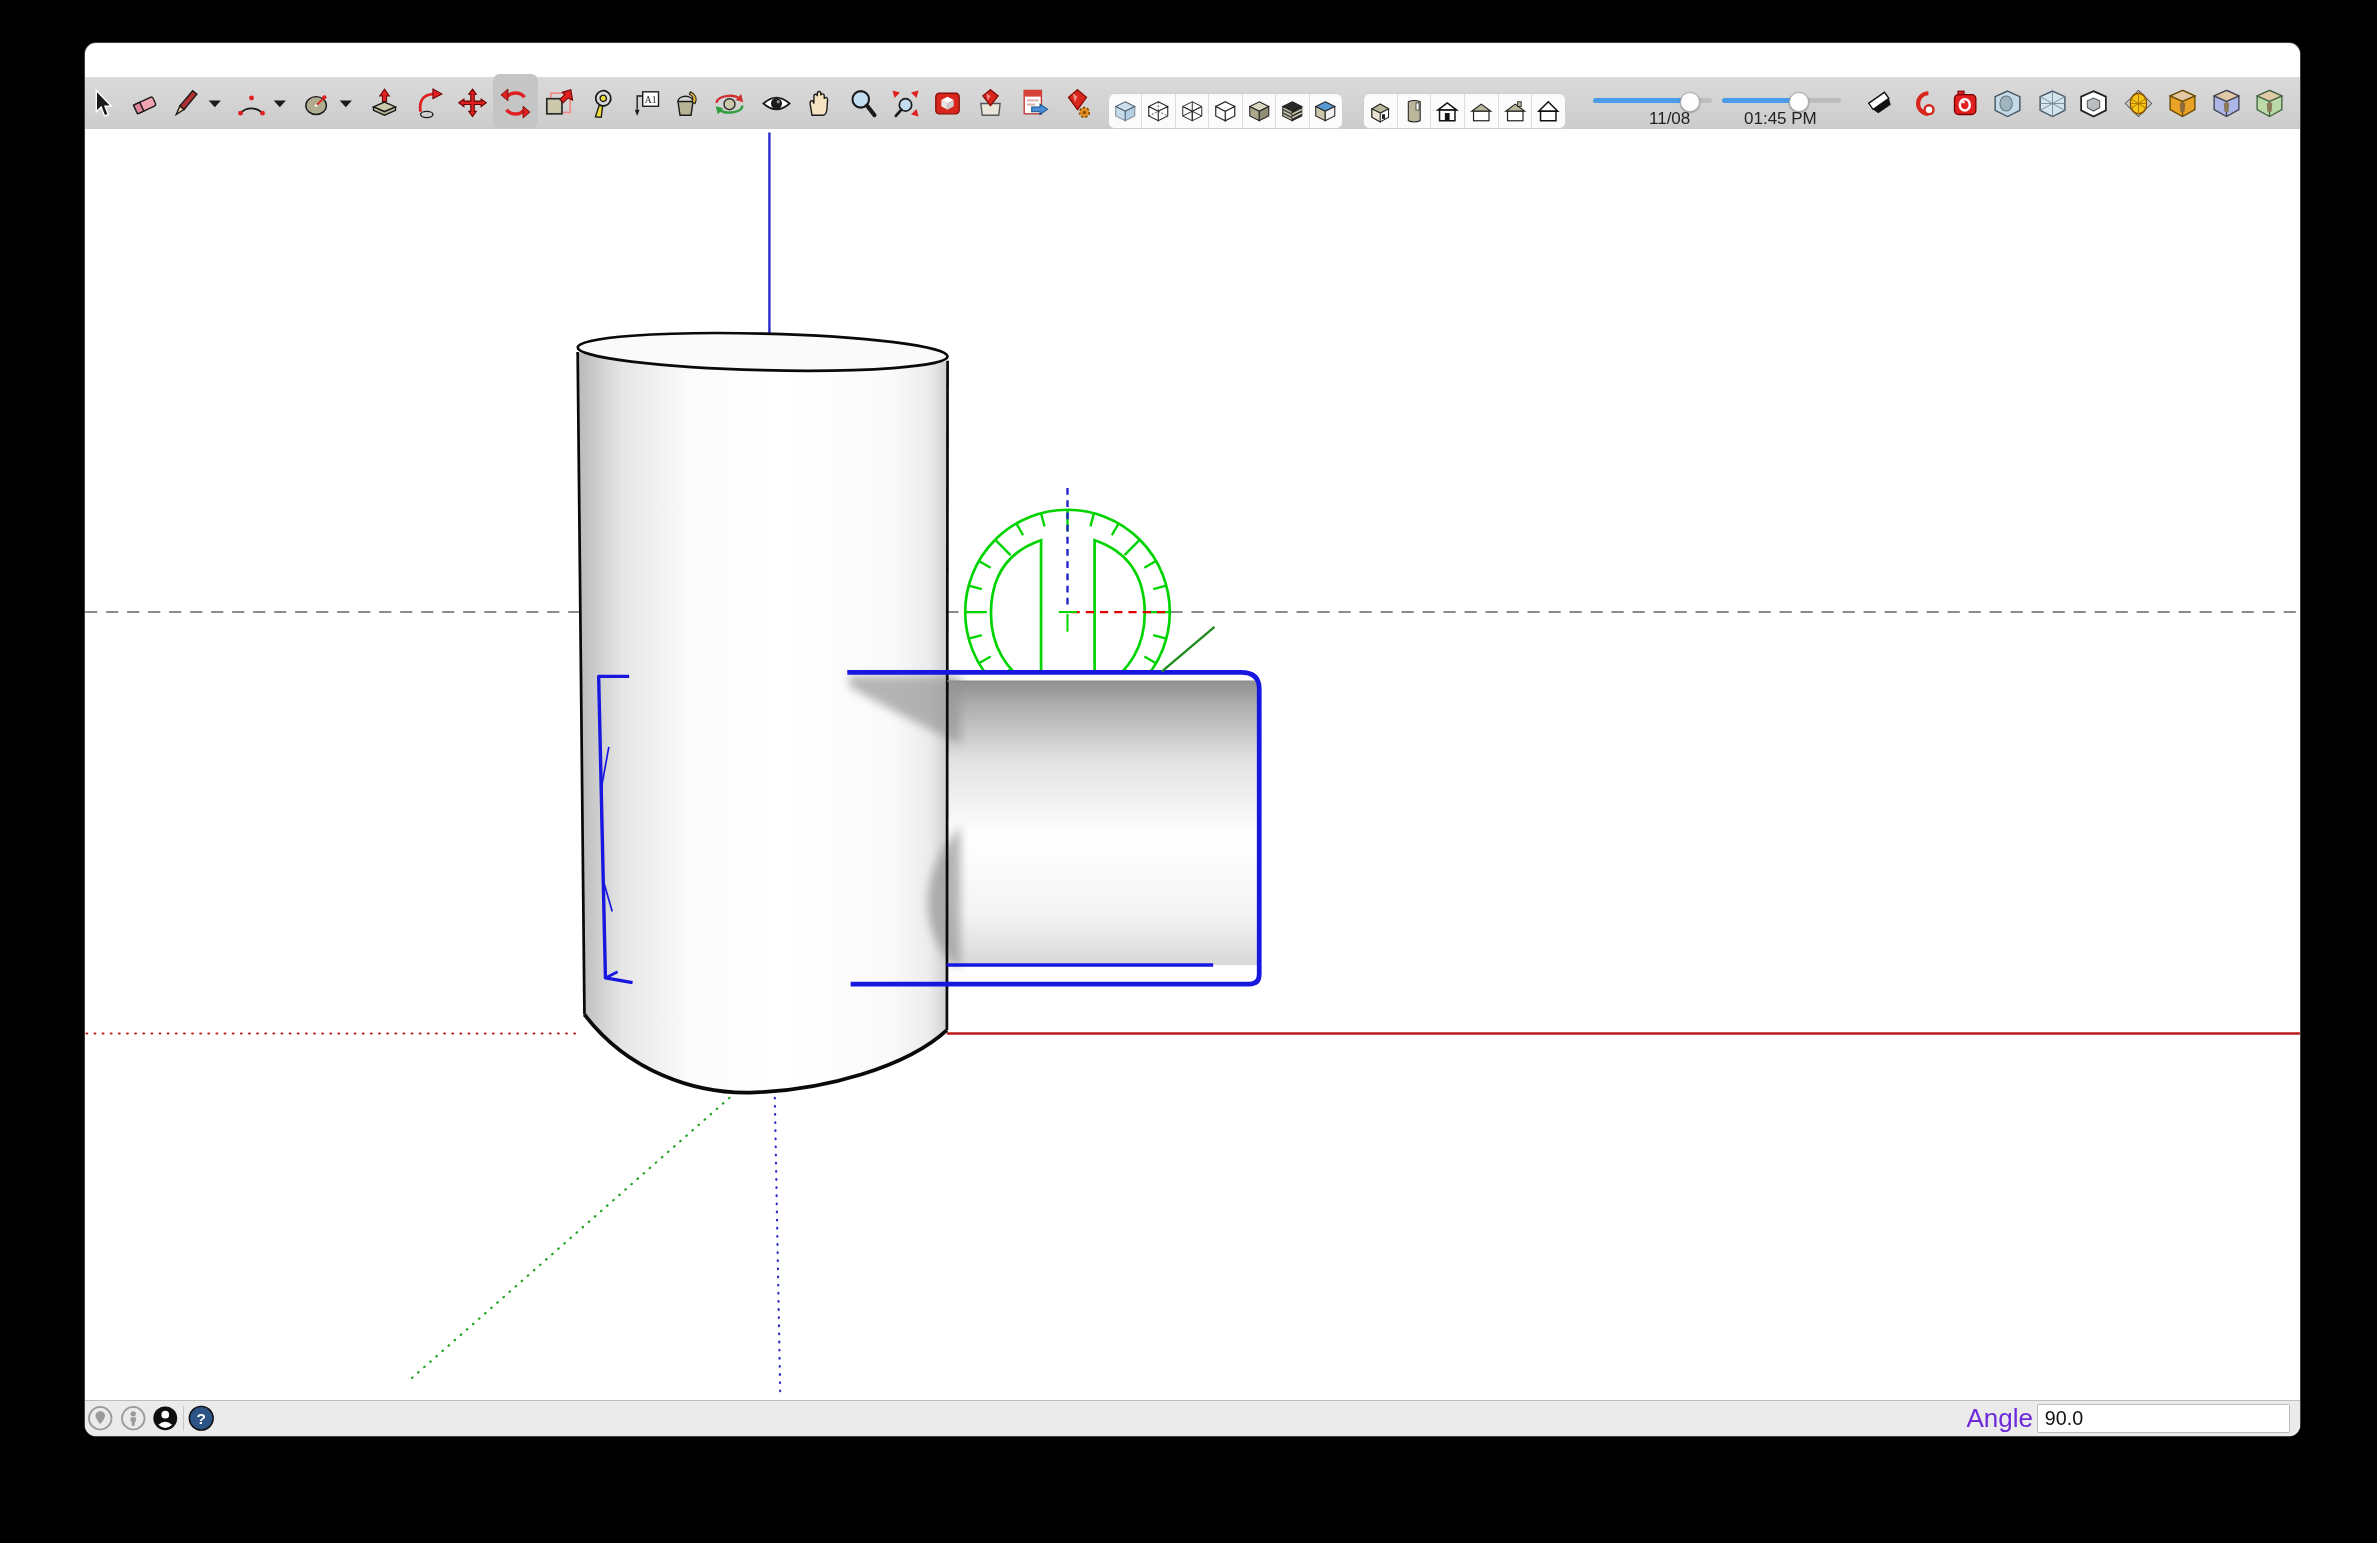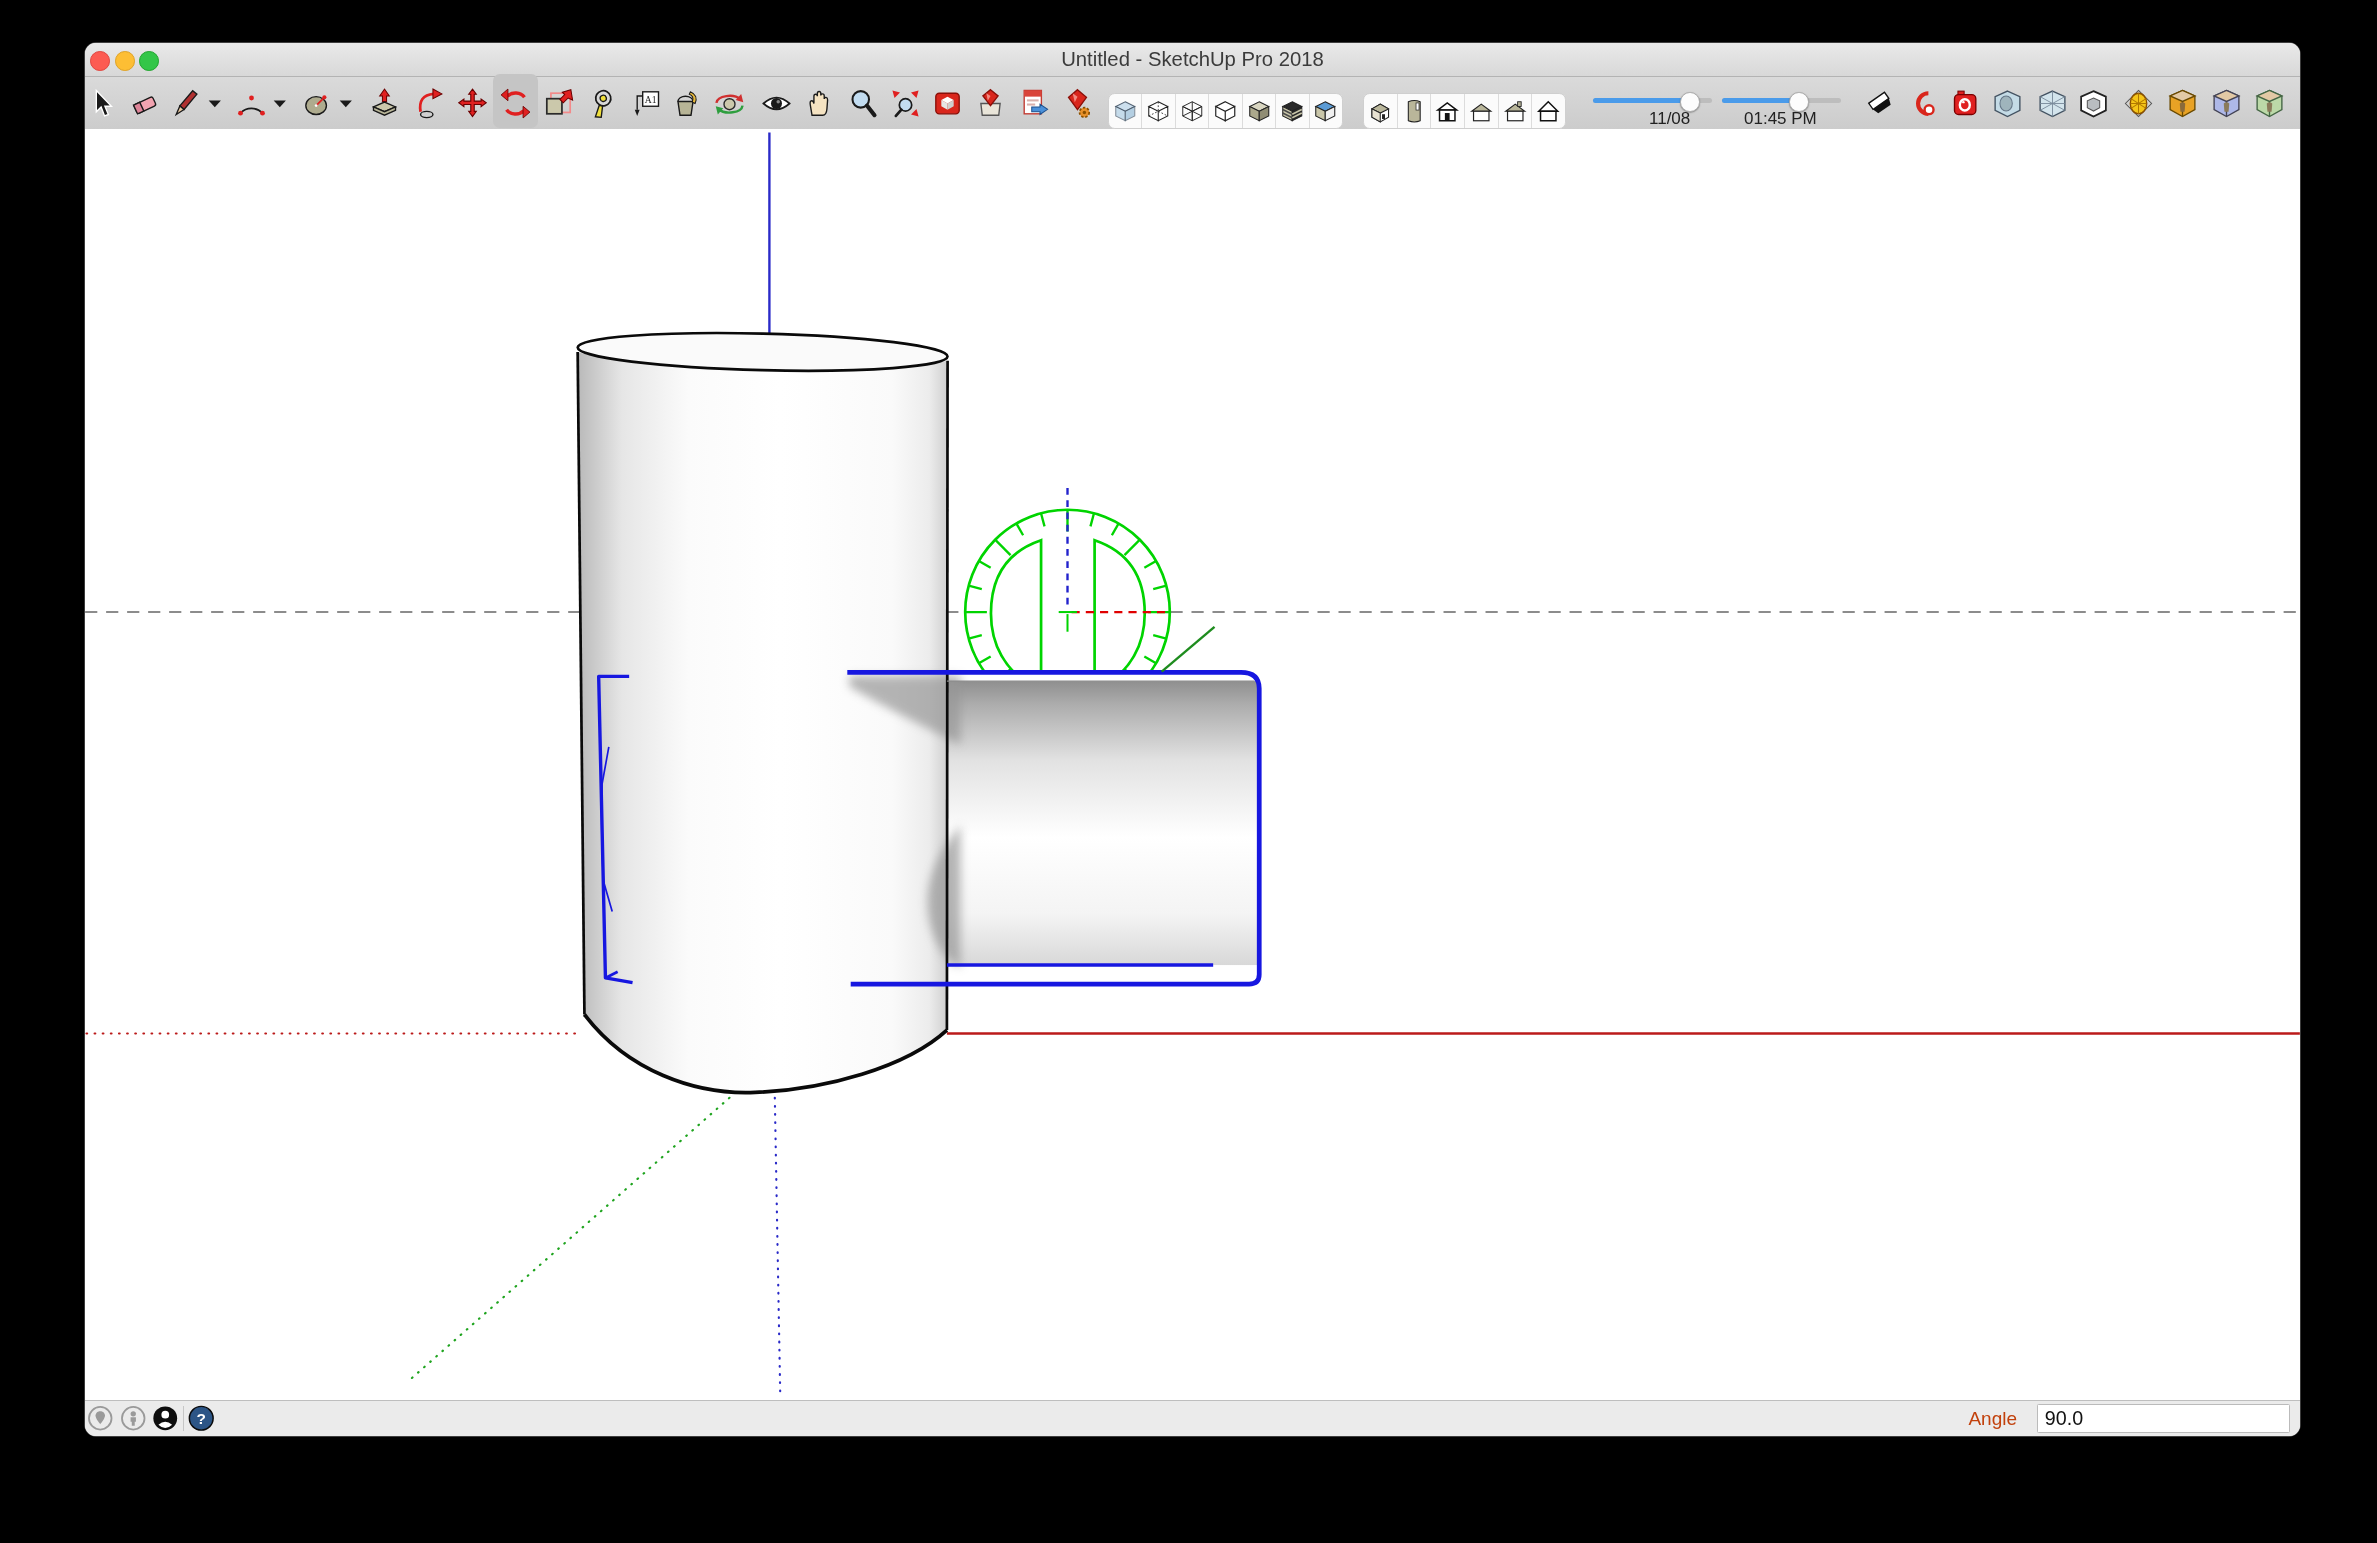--- a/index.html
+++ b/index.html
@@ -45,35 +45,29 @@
   #viewport{position:absolute;left:0;top:86px;width:2215px;height:1271px;background:#fff;}
   
   #statusbar{position:absolute;left:0;top:1357px;width:100%;height:36px;background:#EBEBEB;
     border-top:0.7px solid #BEBEBE;}
   .sicon{position:absolute;top:3.4px;width:28.5px;height:28.5px;}
   .sicon svg{width:28.5px;height:28.5px;}
   #sdivider{position:absolute;left:98px;top:5.4px;width:0.7px;height:24.4px;background:#C6C6C6;}
   #status-msg{position:absolute;left:133px;top:0;height:36px;line-height:35px;font-size:19.7px;
     color:#111;white-space:pre;}
   #angle-area{position:absolute;right:10.2px;top:3.4px;height:29px;display:flex;align-items:center;}
-  #angle-label{font-size:19px;color:#c2410c;margin-right:20px;}
+  #angle-label{font-size:26px;color:#6d28d9;margin-right:4px;}
   #angle-input{width:244px;height:27px;border:1.4px solid #BBB;border-radius:1.4px;background:#fff;
     font-size:19.7px;color:#111;padding:0 0 0 6.8px;font-family:"Liberation Sans",sans-serif;outline:none;}
 </style>
 </head>
 <body>
 
 <div id="window">
 
-  <div id="titlebar">
-    <div class="traffic" id="tl-close"></div>
-    <div class="traffic" id="tl-min"></div>
-    <div class="traffic" id="tl-zoom"></div>
-    <div id="title">Untitled - SketchUp Pro 2018</div>
-  </div>
 
   <div id="toolbar">
     <div id="rotate-bg"></div>
 
     <div class="btn-group" id="styles-group">
         <div class="group-btn">
           <svg viewBox="0 0 48 48">
             <path d="M24 8 L40 16 L24 24 L8 16 Z" fill="#C7DCEC" opacity="0.9" stroke="#456" stroke-width="1.8"></path>
             <path d="M8 16 L8 32 L24 40 L24 24 Z" fill="#A9CBE2" opacity="0.65" stroke="#456" stroke-width="1.8"></path>
             <path d="M40 16 L40 32 L24 40 L24 24 Z" fill="#8FB8D6" opacity="0.65" stroke="#456" stroke-width="1.8"></path>

